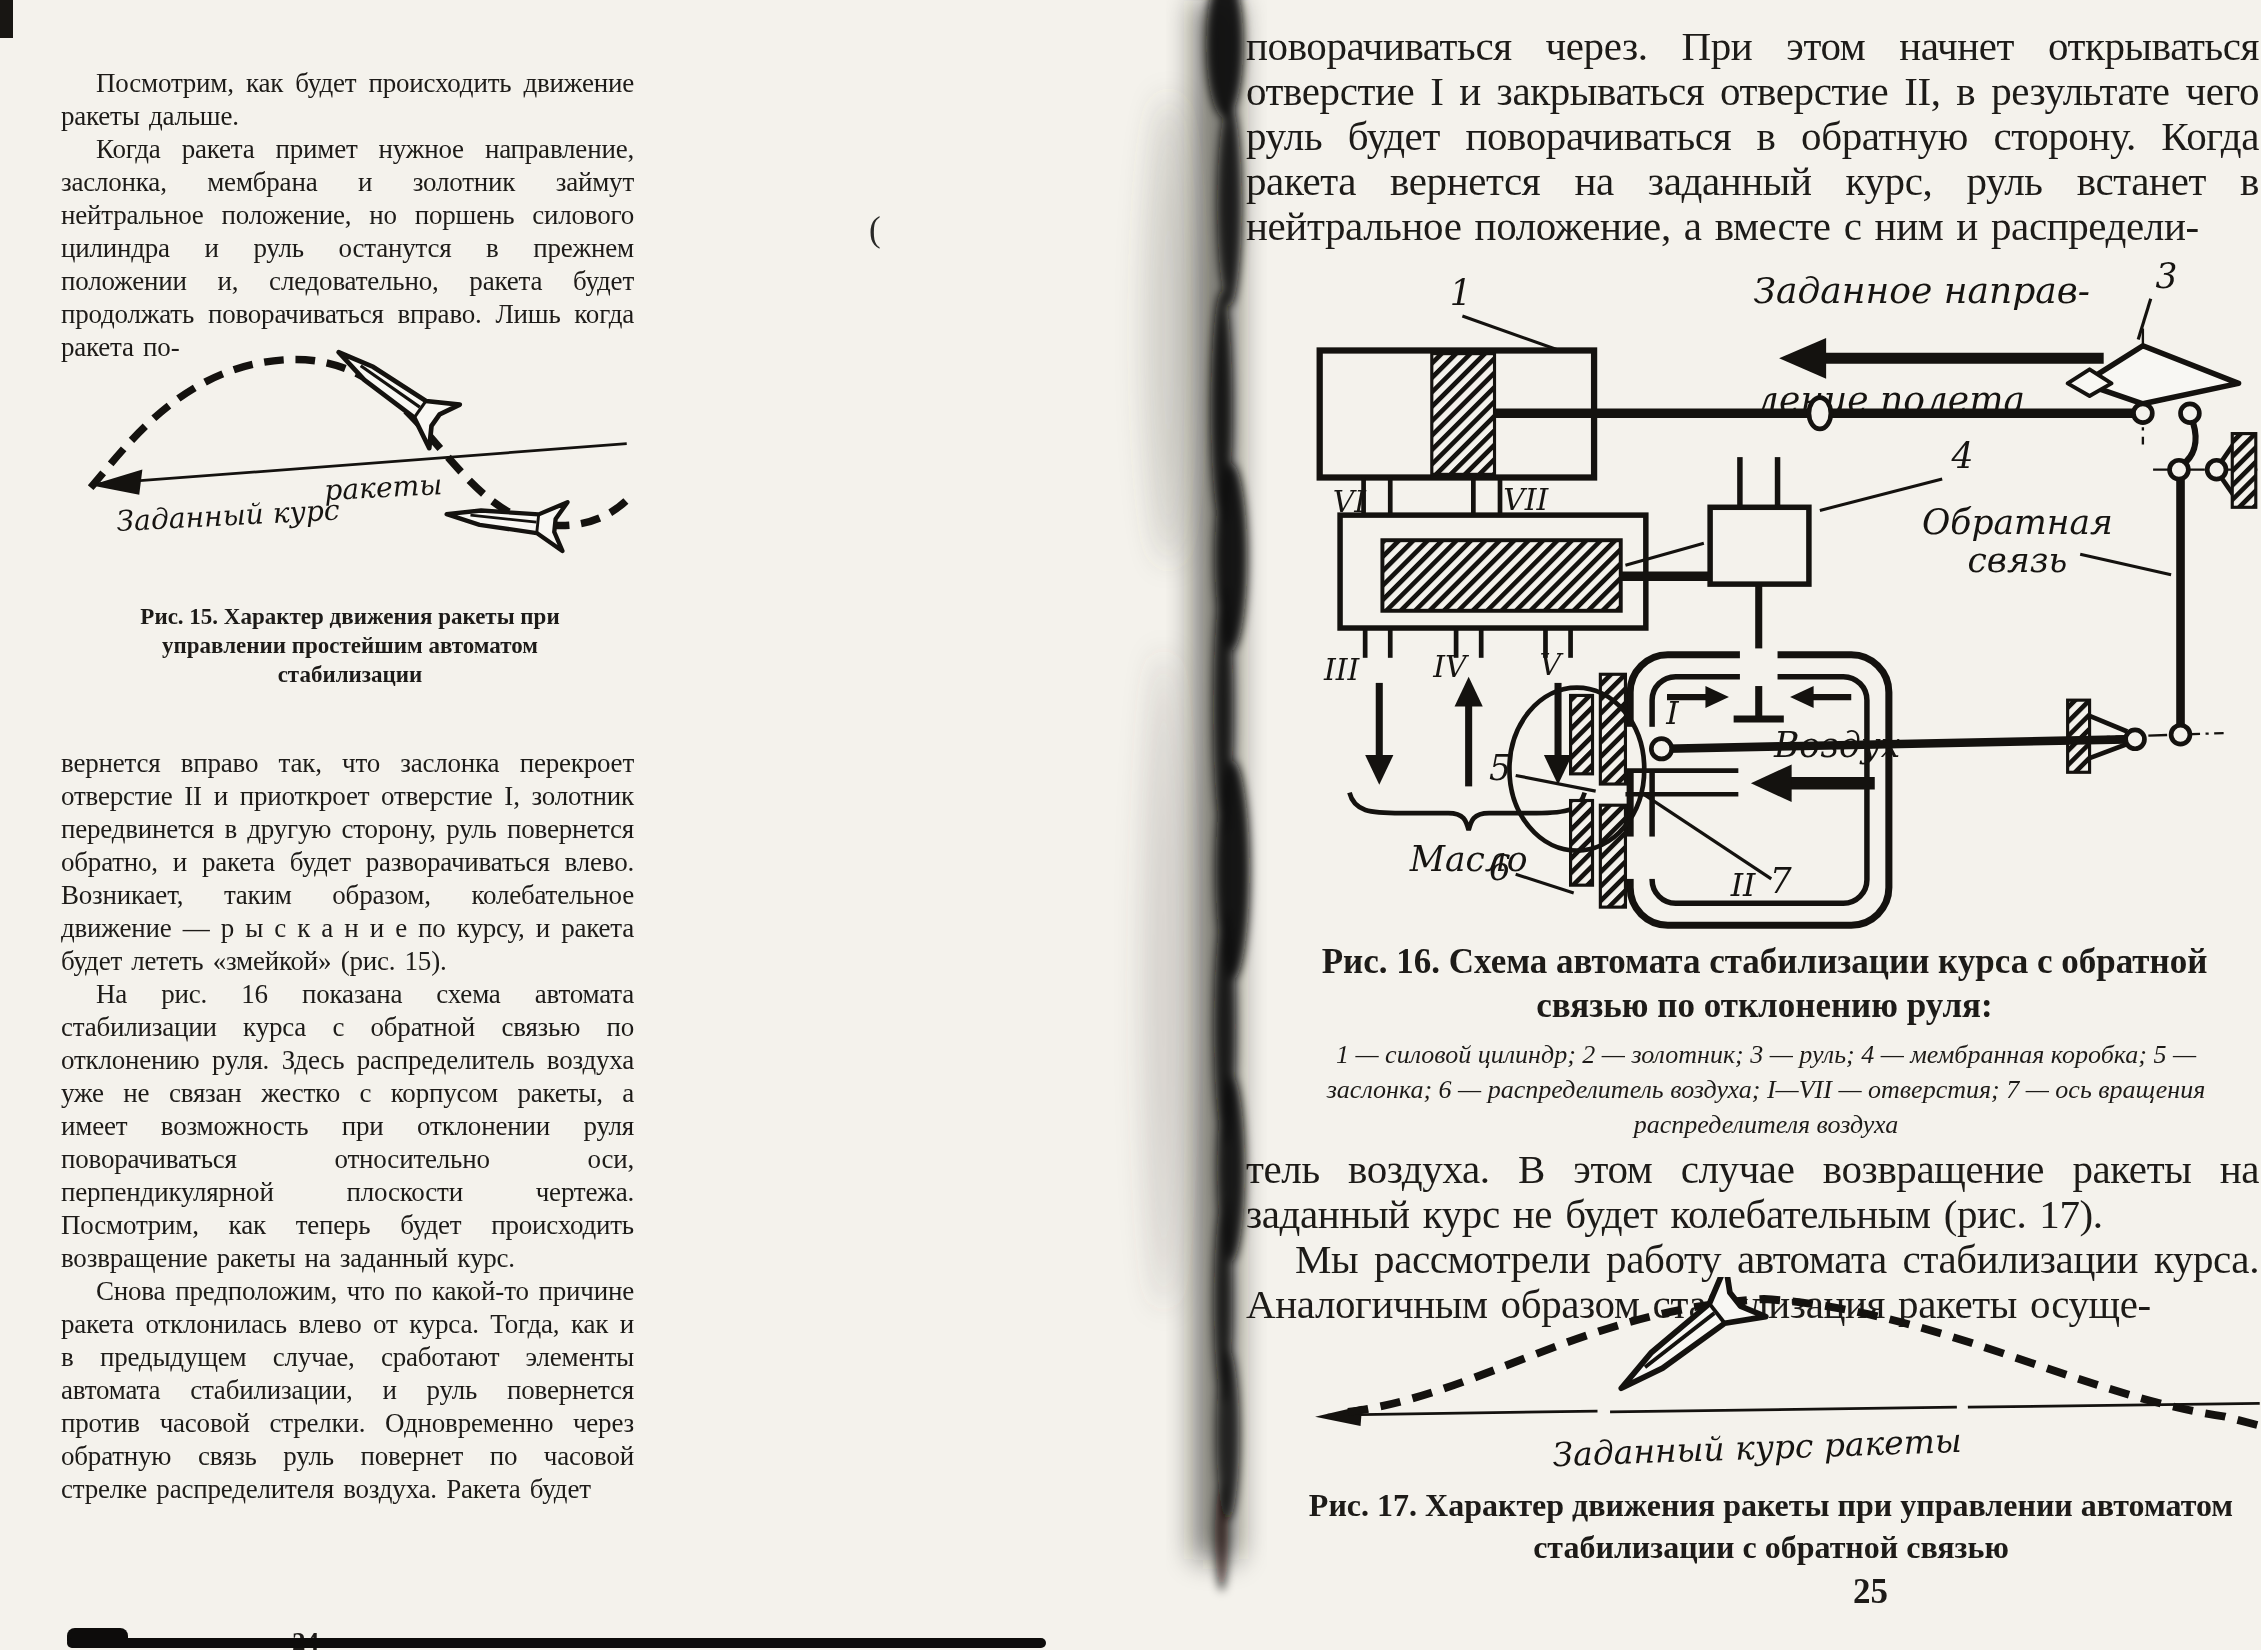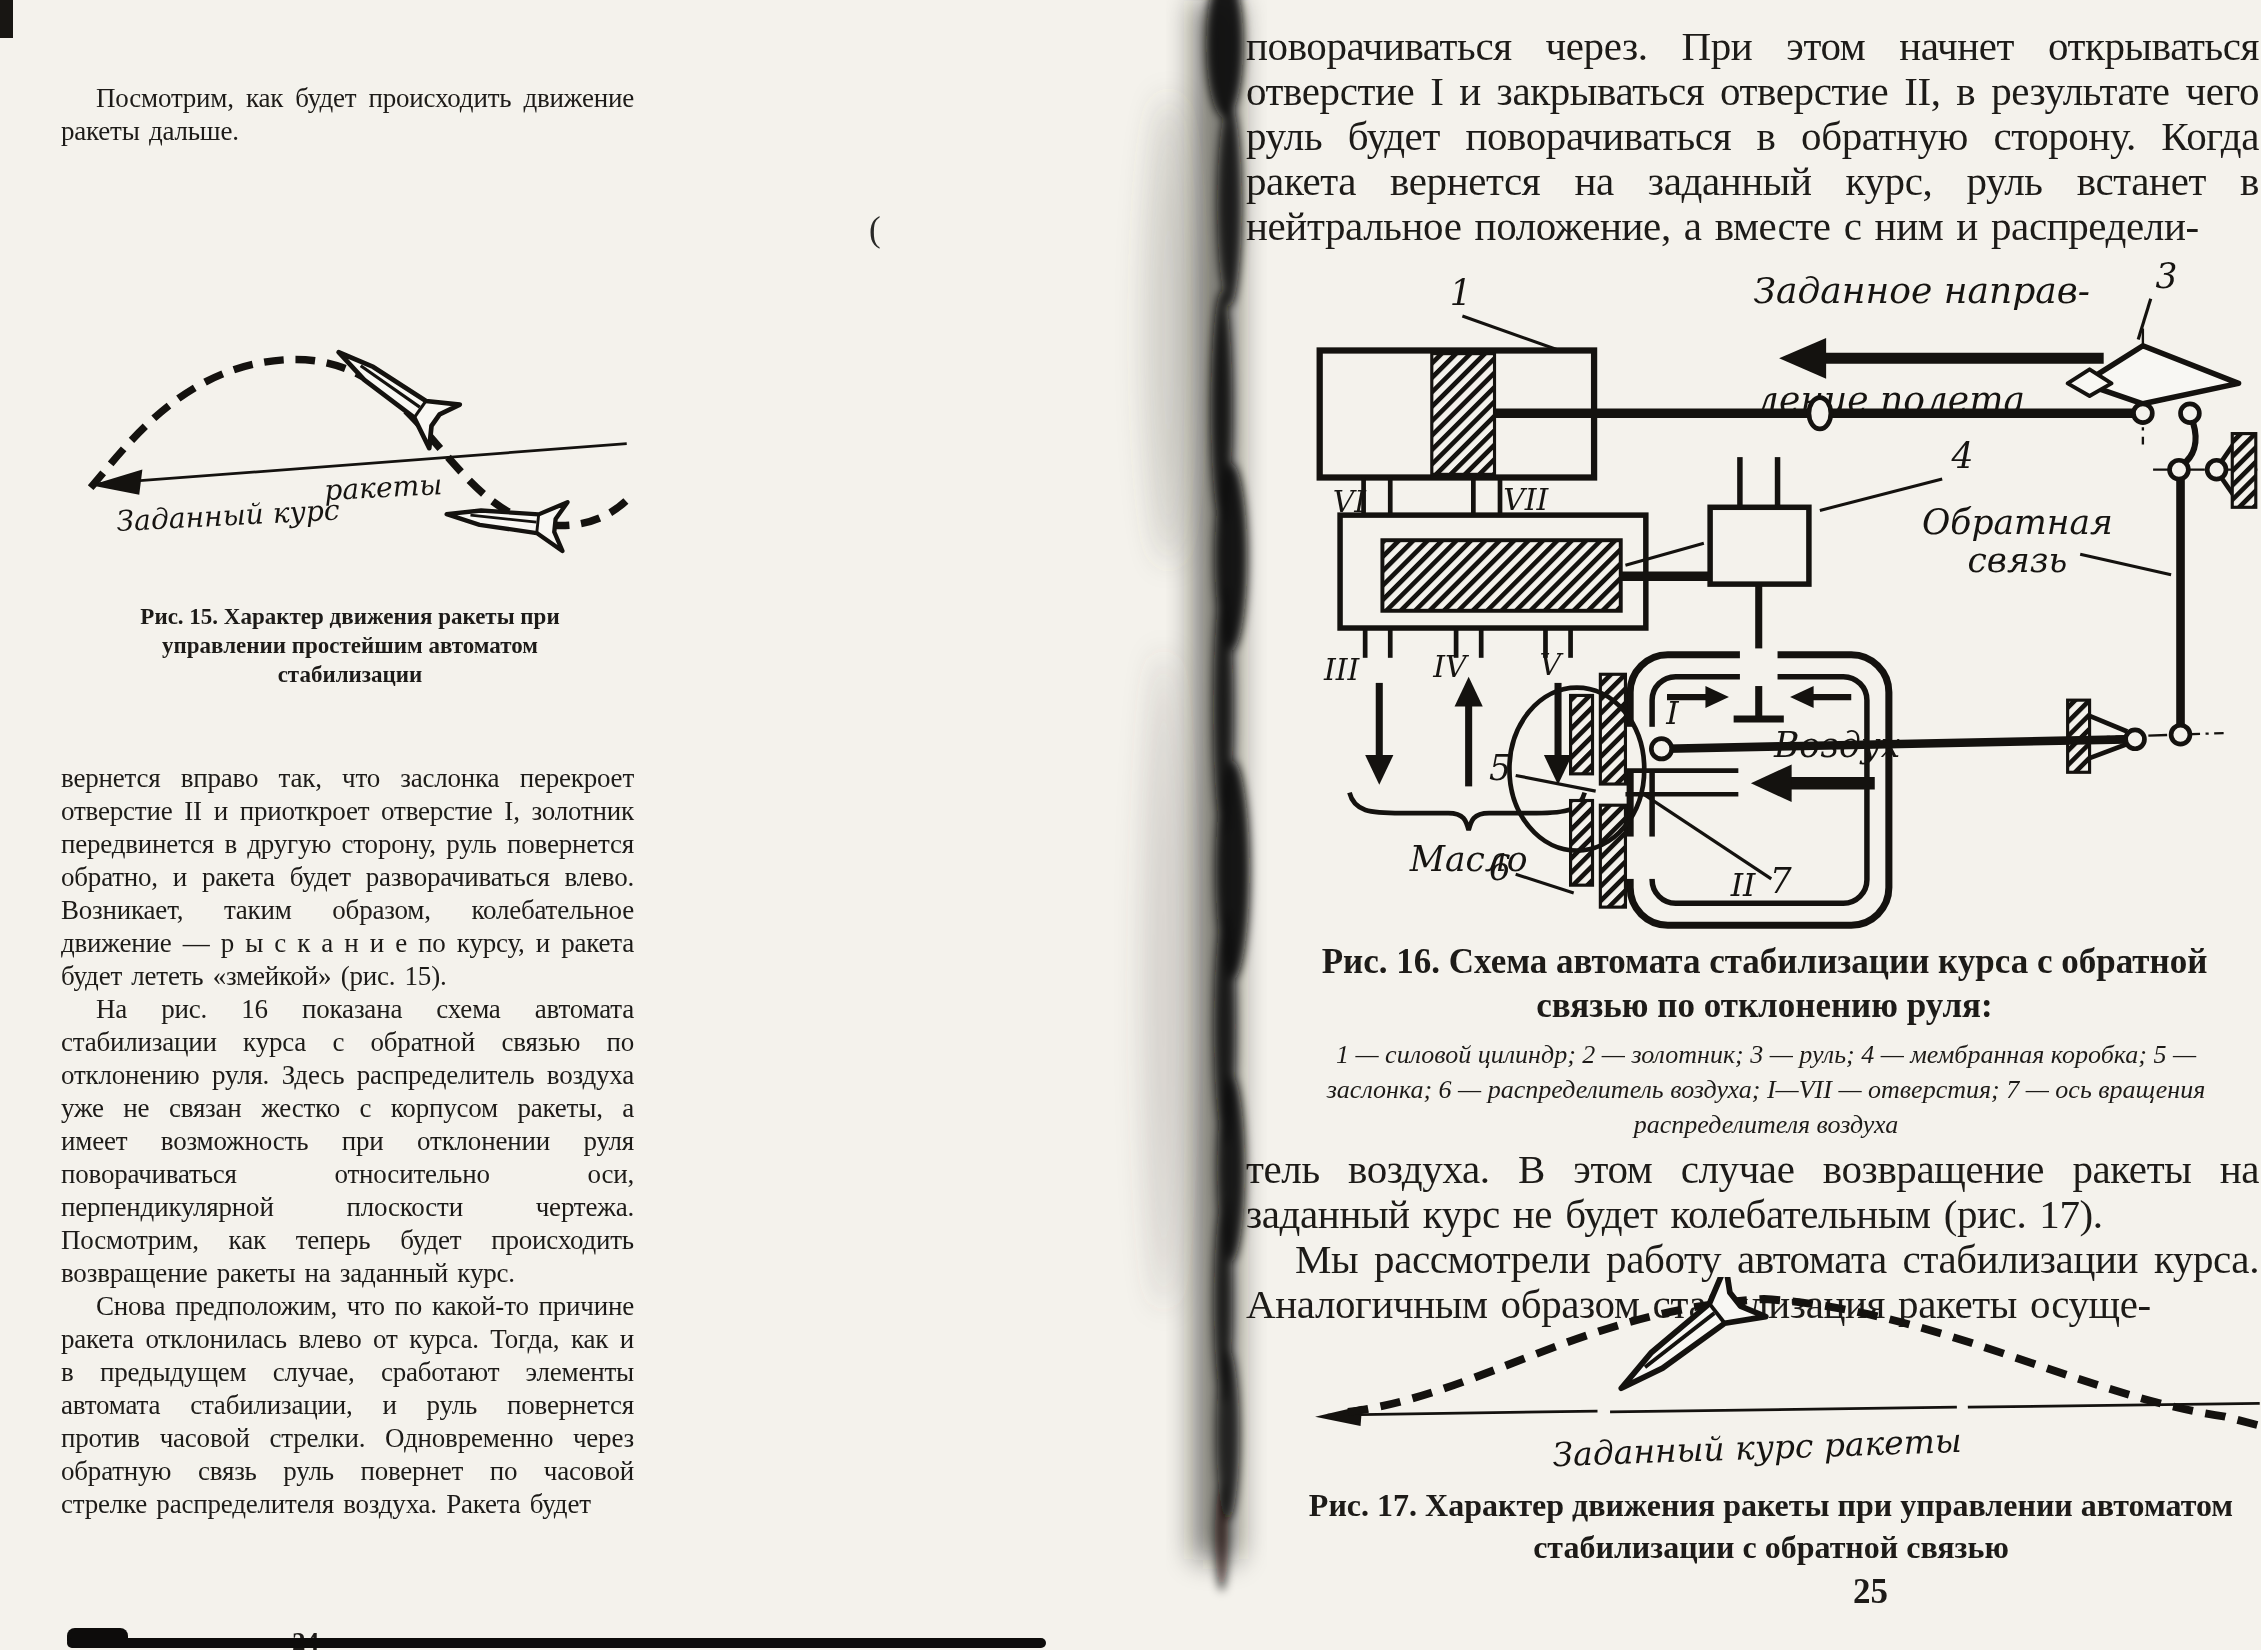--- a/index.html
+++ b/index.html
@@ -6,21 +6,21 @@
   html,body { width:2261px; height:1650px; }
   body {
     position:relative;
     background:#f4f2ec;
     overflow:hidden;
     font-family:"Liberation Serif", serif;
     color:#1d1b18;
   }
   .abs { position:absolute; }
   
-  .col-left  { left:61px;  width:573px;margin-top:15px; }
+  .col-left  { left:61px;  width:573px; }
   .lp p {
     font-size:27px; line-height:33px;
     text-align:justify; word-spacing:0.10em; letter-spacing:-0.2px;
   }
   .lp p.ind { text-indent:35px; }
   .rp p {
     font-size:41px; line-height:45px;
     text-align:justify; word-spacing:0.08em; letter-spacing:-0.4px;
   }
   .rp p.ind { text-indent:49px; }
@@ -37,20 +37,21 @@
   .bottom-bar { left:67px; top:1638px; width:979px; height:10.2px; background:#0d0c0b; border-radius:5.5px; }
   .bottom-blob { left:67px; top:1628px; width:61px; height:20.4px; background:#0d0c0b; border-radius:7.8px; }
   .corner-mark { left:0; top:0; width:12.5px; height:38px; background:#181613; }
   .ink-paren { left:869px; top:210px; font-size:35px; color:#2a2a28; }
 </style>
 </head>
 <body>
 
 <div class="abs lp col-left" style="top:67px;">
   <p class="ind">Посмотрим, как будет происходить движение ракеты дальше.</p>
+  <p class="ind">Когда ракета примет нужное направление, заслонка, мембрана и золотник займут нейтральное положение, но поршень силового цилиндра и руль останутся в прежнем положении и, следовательно, ракета будет продолжать поворачиваться вправо. Лишь когда ракета по-</p>
 </div>
 
 <svg class="abs" style="left:64px; top:312px;" width="569" height="276" viewBox="0 0 726 352">
   <defs>
     <g id="rk">
       <path d="M -85,0 L -38,-10 L 42,-13 L 80,-34 L 66,-9 L 66,9 L 80,34 L 42,13 L -38,10 Z" fill="#f8f7f3" stroke="#14120f" stroke-width="6" stroke-linejoin="round"></path>
       <line x1="-52" y1="-2" x2="40" y2="-2" stroke="#14120f" stroke-width="4"></line>
       <line x1="42" y1="-13" x2="42" y2="13" stroke="#14120f" stroke-width="4"></line>
     </g>
   </defs>

